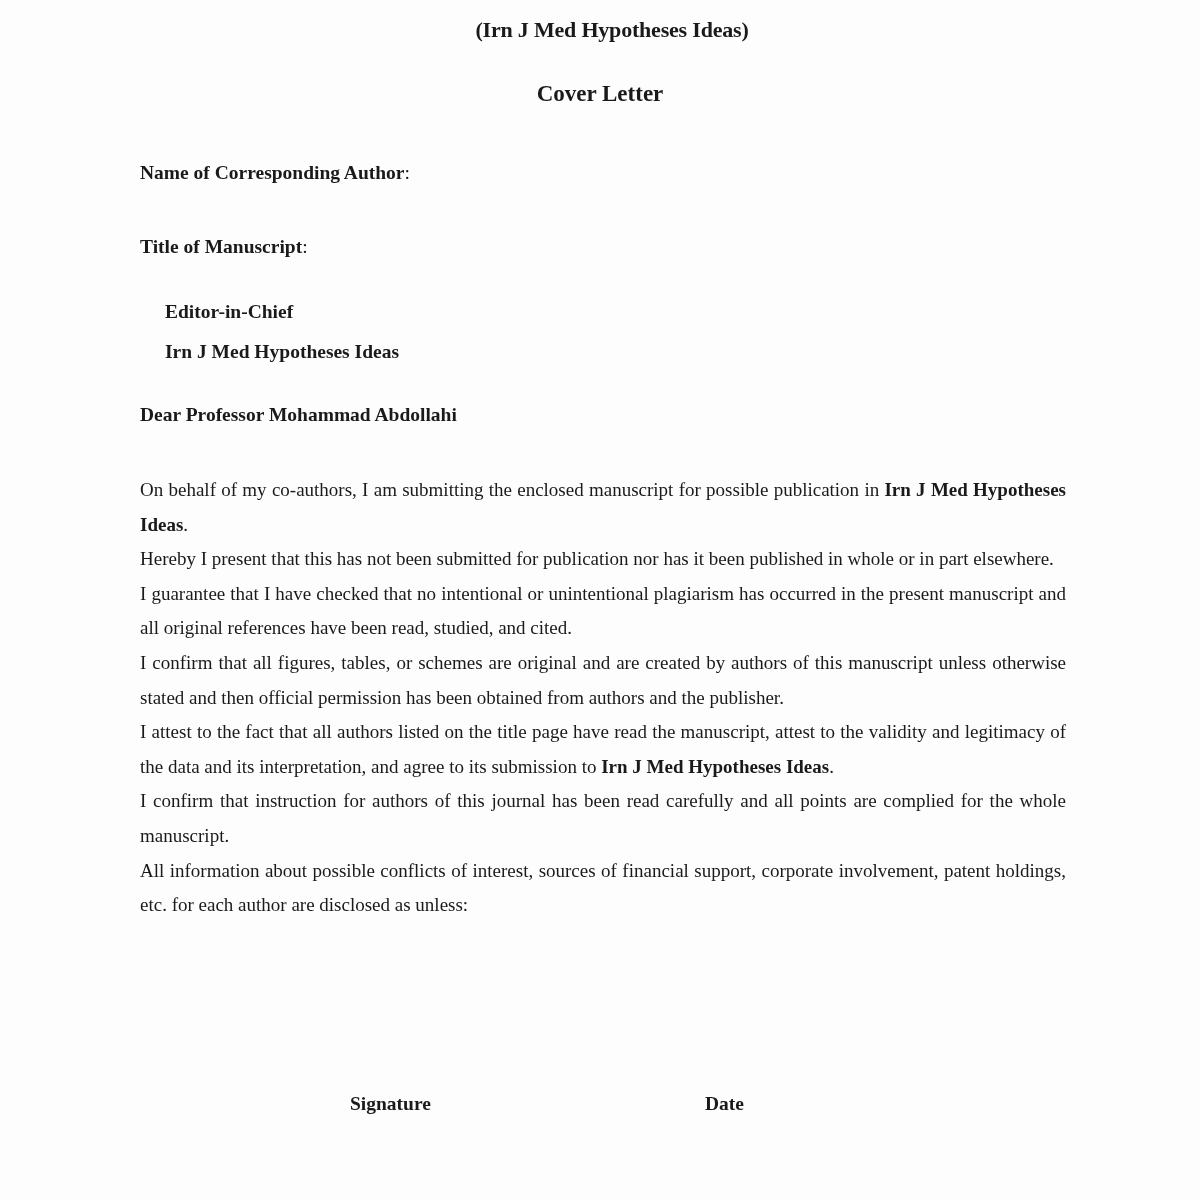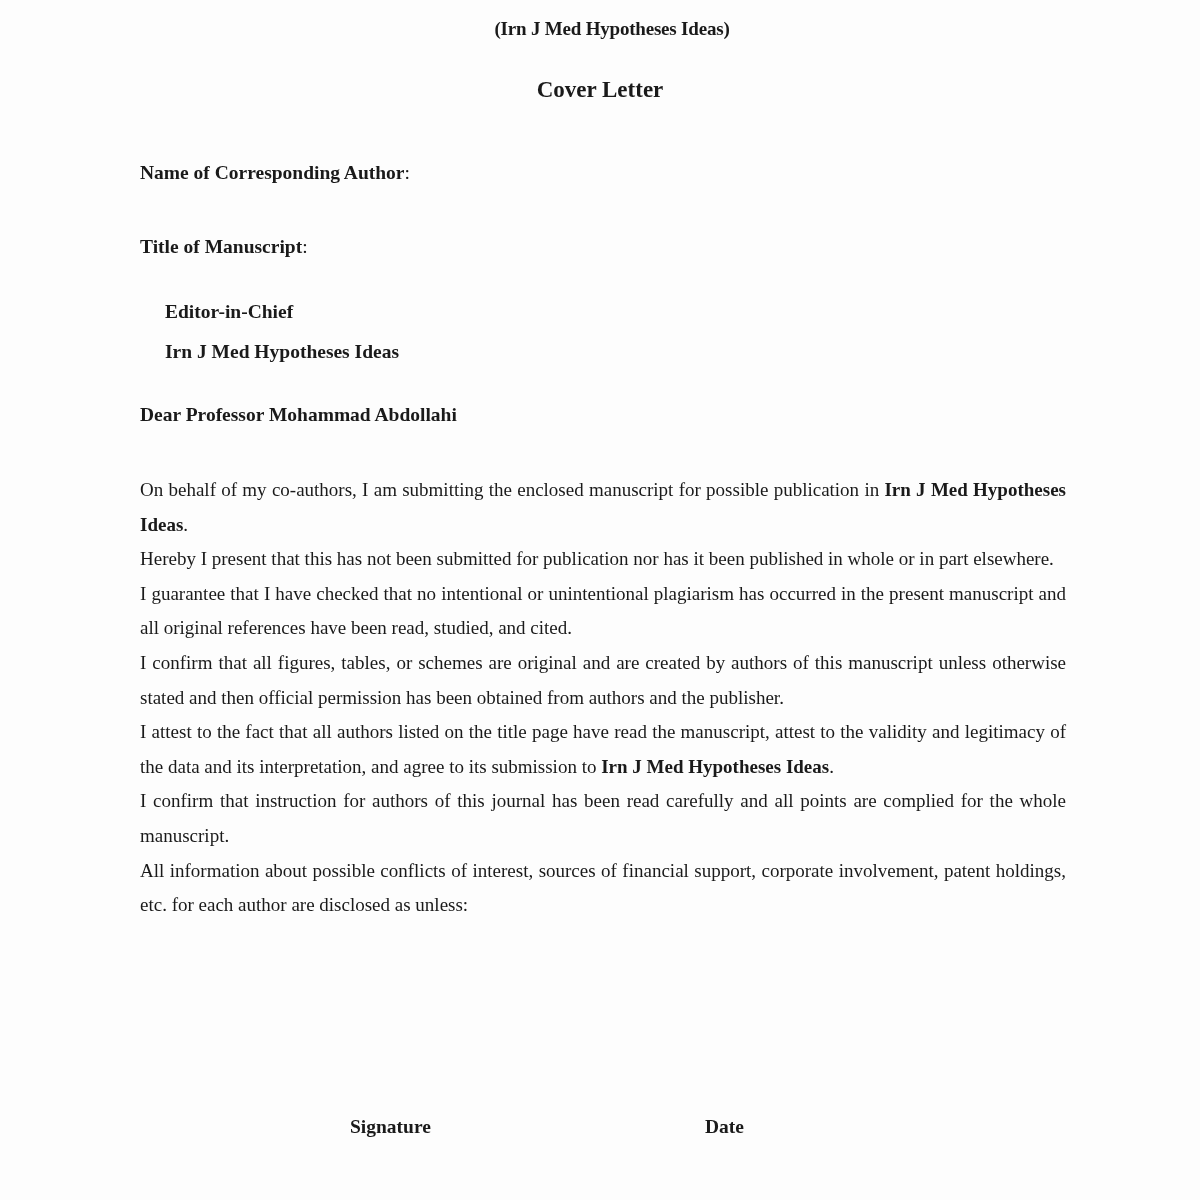--- a/index.html
+++ b/index.html
@@ -25,21 +25,21 @@
 
   
   .title-block {
     position: absolute;
     left: 0;
     top: 18px;
     width: 1200px;
     text-align: center;
   }
   .doc-title {
-    font-size: 19px;
+    font-size: 22px;
     font-weight: bold;
     line-height: 1.12;
     letter-spacing: -0.2px;
     margin: 0;
     padding-left: 24px;
   }
   .doc-subtitle {
     font-size: 23px;
     font-weight: bold;
     line-height: 1.12;
@@ -113,21 +113,21 @@
     hyphens: none;
   }
   .body-para b {
     font-weight: bold;
   }
 
   
   .sign-row {
     position: absolute;
     left: 0;
-    top: 1117px;
+    top: 1094px;
     width: 976px;
     height: 30px;
   }
   .sign-label {
     position: absolute;
     font-size: 19.5px;
     font-weight: bold;
     line-height: 1.0;
     white-space: nowrap;
   }

